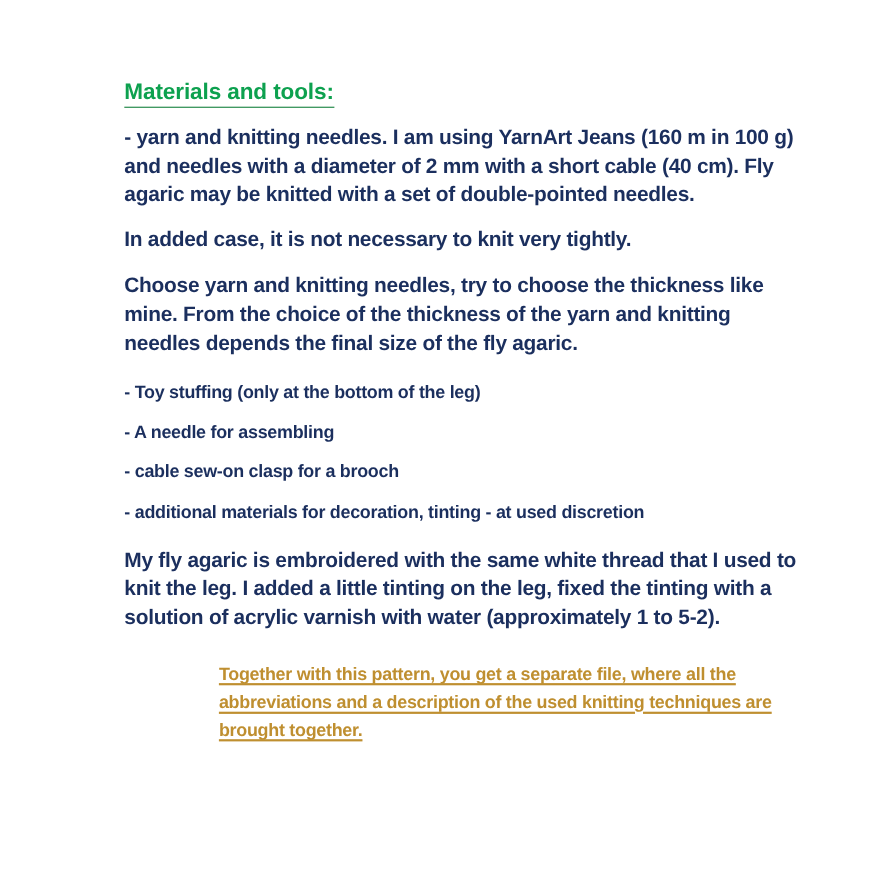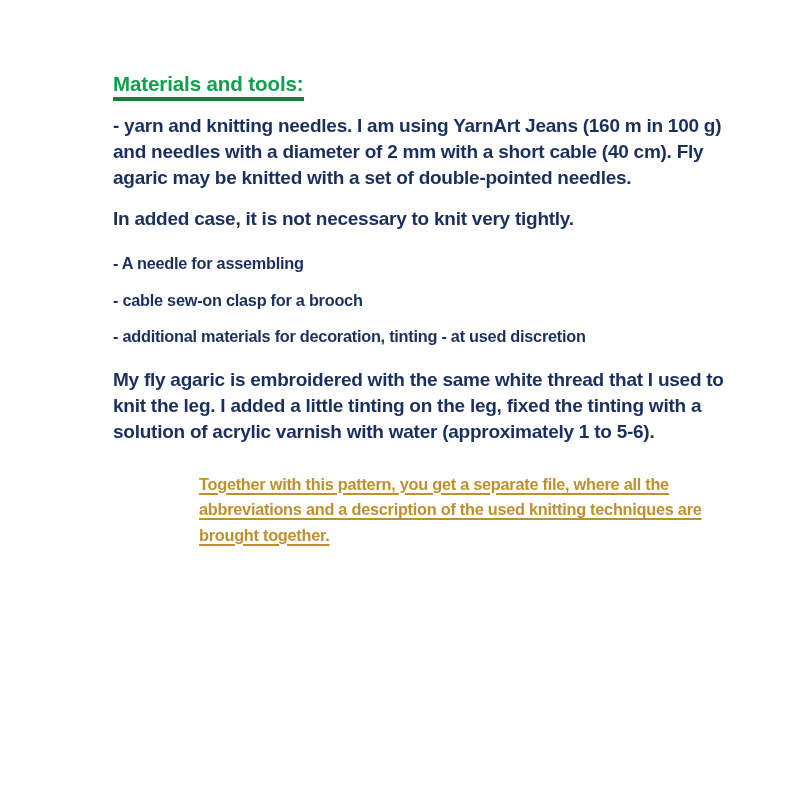--- a/index.html
+++ b/index.html
@@ -27,21 +27,21 @@
     color: #0da14f;
     font-size: 20.5px;
     font-weight: bold;
     letter-spacing: -0.1px;
     line-height: 1.15;
     margin: 0 0 17px 0;
     display: block;
   }
   .doc-heading .heading-text {
     display: inline;
-    border-bottom: 4px solid #15803d;
+    border-bottom: 1px solid #15803d;
     padding-bottom: 2px;
   }
 
   .body-block {
     color: #1b2f5e;
     font-size: 19px;
     font-weight: bold;
     line-height: 26.2px;
     letter-spacing: -0.25px;
     margin: 0 0 15px 0;
@@ -90,26 +90,28 @@
 <div class="page">
 
   <h1 class="doc-heading">
     <span class="heading-text">Materials and tools:</span>
   </h1>
 
   <p class="body-block">- yarn and knitting needles. I am using YarnArt Jeans (160 m in 100 g) and needles with a diameter of 2 mm with a short cable (40 cm). Fly agaric may be knitted with a set of double-pointed needles.</p>
 
   <p class="body-block tight-para">In added case, it is not necessary to knit very tightly.</p>
 
+  <p class="body-block">Choose yarn and knitting needles, try to choose the thickness like mine. From the choice of the thickness of the yarn and knitting needles depends the final size of the fly agaric.</p>
 
   <div class="list-group">
+    <p class="list-item">- Toy stuffing (only at the bottom of the leg)</p>
     <p class="list-item">- A needle for assembling</p>
     <p class="list-item">- cable sew-on clasp for a brooch</p>
     <p class="list-item">- additional materials for decoration, tinting - at used discretion</p>
   </div>
 
-  <p class="body-block">My fly agaric is embroidered with the same white thread that I used to knit the leg. I added a little tinting on the leg, fixed the tinting with a solution of acrylic varnish with water (approximately 1 to 5-6).</p>
+  <p class="body-block">My fly agaric is embroidered with the same white thread that I used to knit the leg. I added a little tinting on the leg, fixed the tinting with a solution of acrylic varnish with water (approximately 1 to 5-2).</p>
 
   <div class="note-block">
     <span class="note-text">Together with this pattern, you get a separate file, where all the abbreviations and a description of the used knitting techniques are brought together.</span>
   </div>
 
 </div>
 
 </body></html>

